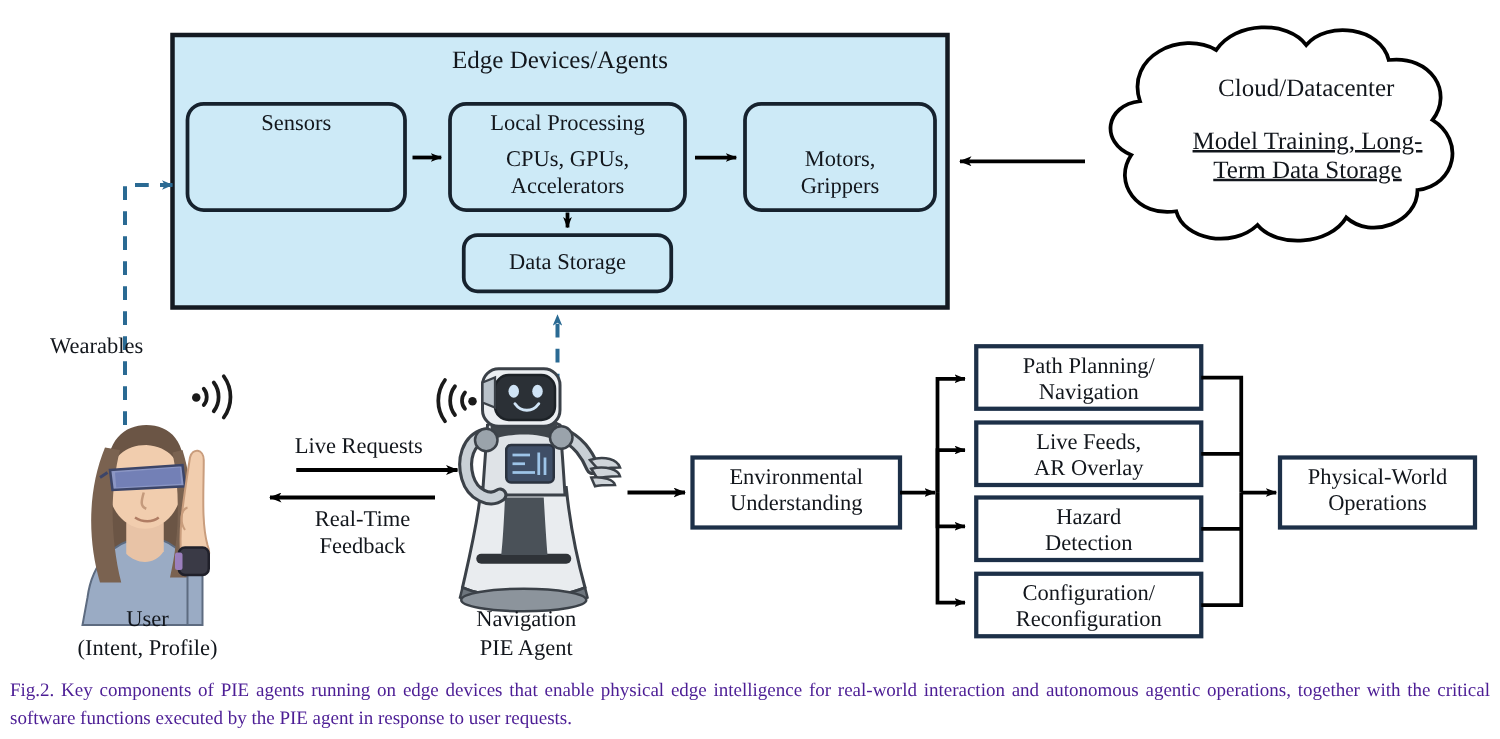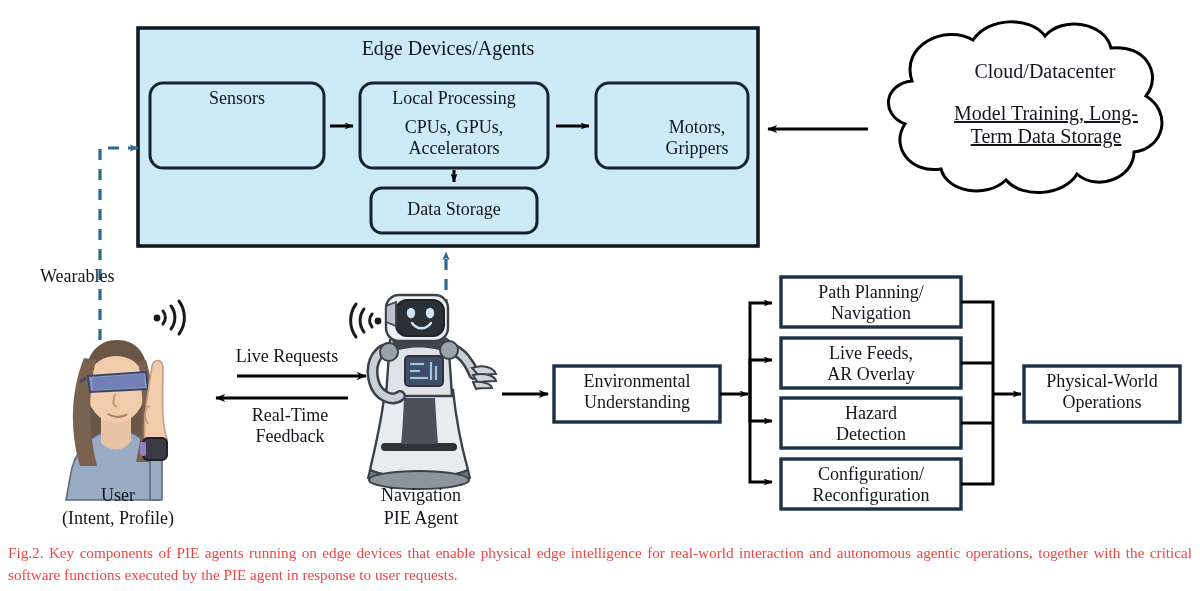--- a/index.html
+++ b/index.html
@@ -40,21 +40,21 @@
   .arrow-lbl { font-size: 18px; }
   .fig-label { font-size: 18px; }
   .caption {
     position: absolute;
     left: 8px;
     top: 542px;
     width: 1184px;
     font-size: 15.2px;
     line-height: 1.42;
     text-align: justify;
-    color: #ef4444;
+    color: #4c1d95;
   }
 </style>
 </head>
 <body>
 
 <div id="figure">
 
   <svg id="svg-layer" viewBox="0 0 1200 591">
     <defs>
       <marker id="ah-blk" markerWidth="10" markerHeight="8" refX="9.2" refY="4" orient="auto" markerUnits="userSpaceOnUse">
@@ -235,21 +235,21 @@
   </svg>
 
   <div class="txt edge-title" style="left:138px; top:37px; width:620px;">Edge Devices/Agents</div>
 
   <div class="txt inner-head" style="left:150px; top:88px; width:174px;">Sensors</div>
 
   <div class="txt inner-head" style="left:360px; top:88px; width:188px;">Local Processing</div>
   <div class="txt inner-body" style="left:360px; top:117px; width:188px;">CPUs, GPUs,
 Accelerators</div>
 
-  <div class="txt inner-body" style="left:596px; top:117px; width:152px;padding-left:25px;">Motors,
+  <div class="txt inner-body" style="left:596px; top:117px; width:152px;">Motors,
 Grippers</div>
 
   <div class="txt inner-body" style="left:371px; top:199px; width:166px;">Data Storage</div>
 
   <div class="txt cloud-t" style="left:920px; top:60px; width:250px;">Cloud/Datacenter</div>
   <div class="txt cloud-t" style="left:898px; top:102px; width:296px;text-decoration:underline;">Model Training, Long-
 Term Data Storage</div>
 
   <div class="txt arrow-lbl" style="left:40px; top:266px; width:180px; text-align:left;">Wearables</div>
 

